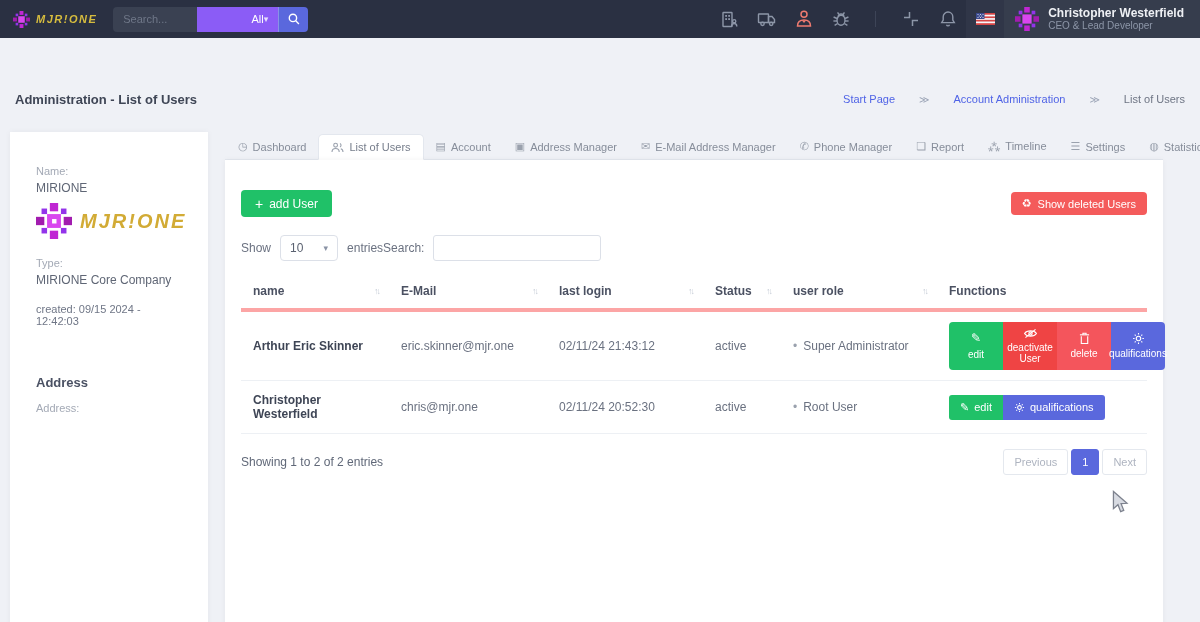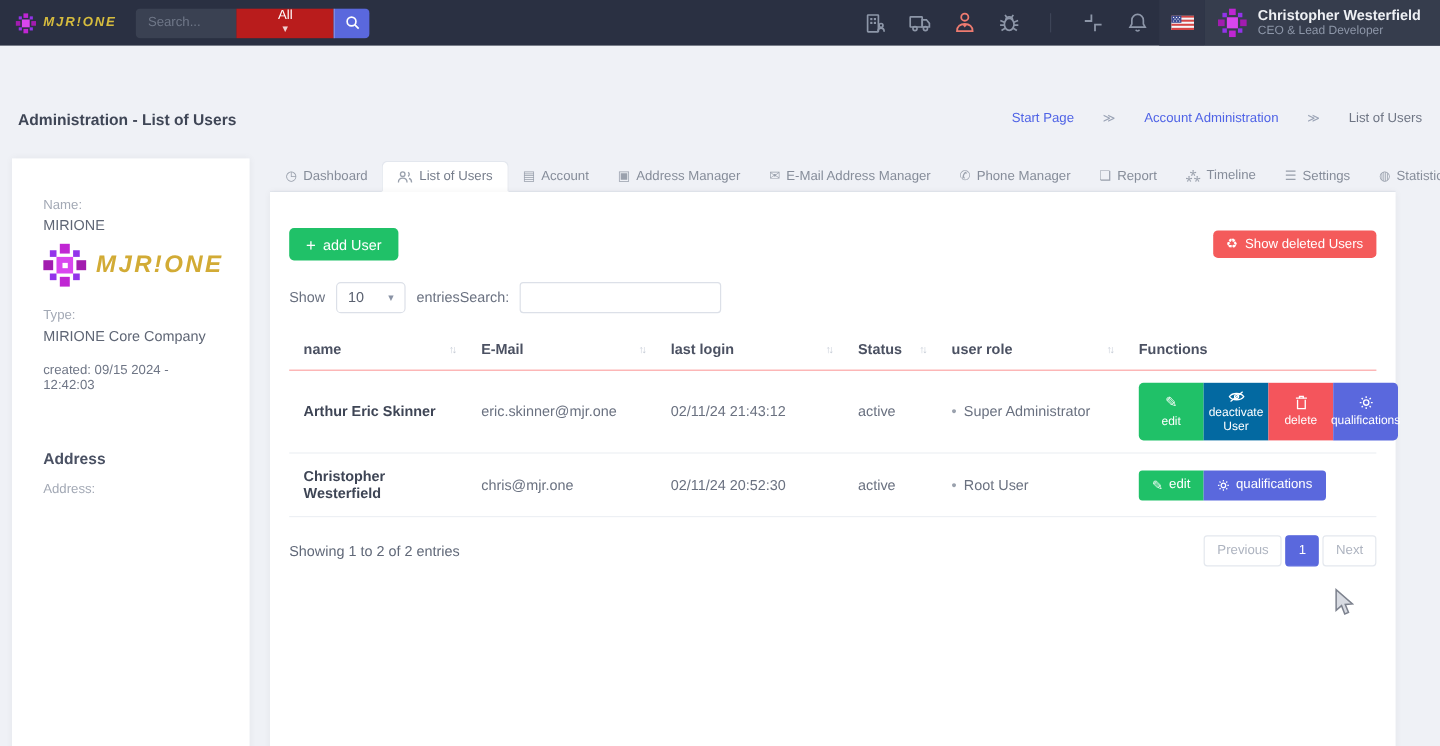--- a/index.html
+++ b/index.html
@@ -12,21 +12,21 @@
   }
   svg { display:block; }
 
   
   .navbar { height:38px; background:#2a3042; display:flex; align-items:center; }
   .brand { display:flex; align-items:center; gap:6px; padding:0 16px 0 13px; }
   .brand-script { font-style:italic; font-weight:700; font-size:11px; color:#d6bc3e; letter-spacing:1.5px; white-space:nowrap; }
   .search-group { display:flex; height:25px; border-radius:4px; overflow:hidden; }
   .nav-search-input { width:84px; background:#3a4152; border:none; outline:none; color:#cfd4dd; font-size:11px; padding:0 10px; font-family:inherit; }
   .nav-search-input::placeholder { color:#6f7788; }
-  .nav-filter { width:81px; background:#b91c1c; color:#fff; font-size:11px; display:flex; align-items:center; justify-content:flex-start; padding:0 10px; cursor:pointer;flex-direction:column; }
+  .nav-filter { width:81px; background:#8b5cf6; color:#fff; font-size:11px; display:flex; align-items:center; justify-content:flex-end; padding:0 10px; cursor:pointer; }
   .nav-filter .chev { font-size:9px; color:rgba(255,255,255,.8); }
   .nav-search-btn { width:30px; background:#5a68dd; border:none; border-left:1px solid rgba(255,255,255,.28); display:flex; align-items:center; justify-content:center; cursor:pointer; }
   .nav-right { margin-left:auto; display:flex; align-items:center; height:100%; }
   .nav-ico { width:37px; height:38px; display:flex; align-items:center; justify-content:center; cursor:pointer; }
   .nav-divider { width:1px; height:16px; background:#3d4457; margin:0 16px; }
   .flag-cell { width:38px; height:38px; background:#303648; display:flex; align-items:center; justify-content:center; cursor:pointer; }
   .user-cell { background:#363d4d; height:38px; display:flex; align-items:center; gap:9px; padding:0 16px 0 11px; cursor:pointer; }
   .user-name { font-size:12px; color:#eef0f4; font-weight:700; line-height:1.2; }
   .user-role { font-size:10px; color:#8d96a8; line-height:1.2; }
 
@@ -66,39 +66,39 @@
 
   .entriesrow { margin-top:18px; display:flex; align-items:center; justify-content:flex-start; font-size:12px; color:#6a7180; }
   .entries-left, .search-right { display:flex; align-items:center; }
   .page-size-select { width:58px; height:26px; border:1px solid #dce0e8; border-radius:4px; display:inline-flex; align-items:center; justify-content:space-between; padding:0 9px; margin:0 9px; color:#5a6170; cursor:pointer; background:#fff; }
   .page-size-select .chev { font-size:9px; color:#8a93a5; }
   .tbl-search-input { width:168px; height:26px; border:1px solid #dce0e8; border-radius:3px; margin-left:9px; outline:none; padding:0 8px; font-family:inherit; font-size:12px; color:#5a6170; }
 
   
   .table { margin-top:14px; }
   .thead, .trow { display:grid; grid-template-columns:148px 158px 156px 78px 156px 1fr; }
-  .thead { border-bottom:1px solid #fca5a5; }
+  .thead { border-bottom:4px solid #fca5a5; }
   .th { font-size:12px; font-weight:700; color:#4b5162; padding:9px 10px 10px 12px; display:flex; justify-content:space-between; align-items:center; cursor:pointer; }
   .th.nosort { cursor:default; }
   .sort { color:#c6ccd6; font-size:9px; letter-spacing:-2px; }
   .trow { border-bottom:1px solid #edf0f4; align-items:center; }
   .td { font-size:12px; color:#6a7180; padding:12px 10px 12px 12px; }
   .td.cell-name { color:#3e4555; font-weight:700; }
   .role-bullet { color:#9aa1ad; margin-right:6px; }
   .funcs { padding:10px 0 10px 12px; }
   .funcs4 { display:grid; grid-template-columns:repeat(4,54px); }
   .fbtn { height:48px; display:flex; flex-direction:column; align-items:center; justify-content:center; gap:3px; color:#fff; font-size:10px; line-height:1.15; text-align:center; border:none; cursor:pointer; font-family:inherit; padding:0 2px; }
   .fbtn:first-child { border-radius:4px 0 0 4px; }
   .fbtn:last-child { border-radius:0 4px 4px 0; }
   .funcs2 { display:flex; }
   .sbtn { height:25px; display:inline-flex; align-items:center; gap:5px; padding:0 11px; color:#fff; font-size:11px; border:none; cursor:pointer; font-family:inherit; }
   .sbtn.first { border-radius:3px 0 0 3px; }
   .sbtn.last { border-radius:0 3px 3px 0; }
   .bg-green { background:#20c168; }
-  .bg-yellow { background:#0369a1; }
+  .bg-yellow { background:#ef4444; }
   .bg-red { background:#f4555c; }
   .bg-indigo { background:#5a68dd; }
   .fico { font-size:12px; }
 
   .tfoot { display:flex; justify-content:space-between; align-items:center; padding:15px 0 0; font-size:12px; color:#606878; }
   .pager { display:flex; gap:3px; }
   .pg { height:26px; min-width:26px; padding:0 10px; border:1px solid #e4e8ee; border-radius:3px; display:inline-flex; align-items:center; justify-content:center; font-size:11px; color:#aeb4c0; background:#fff; cursor:pointer; font-family:inherit; }
   .pg.active { background:#5a68dd; border-color:#5a68dd; color:#fff; }
 
   .cursor { position:absolute; left:1112px; top:490px; pointer-events:none; }

